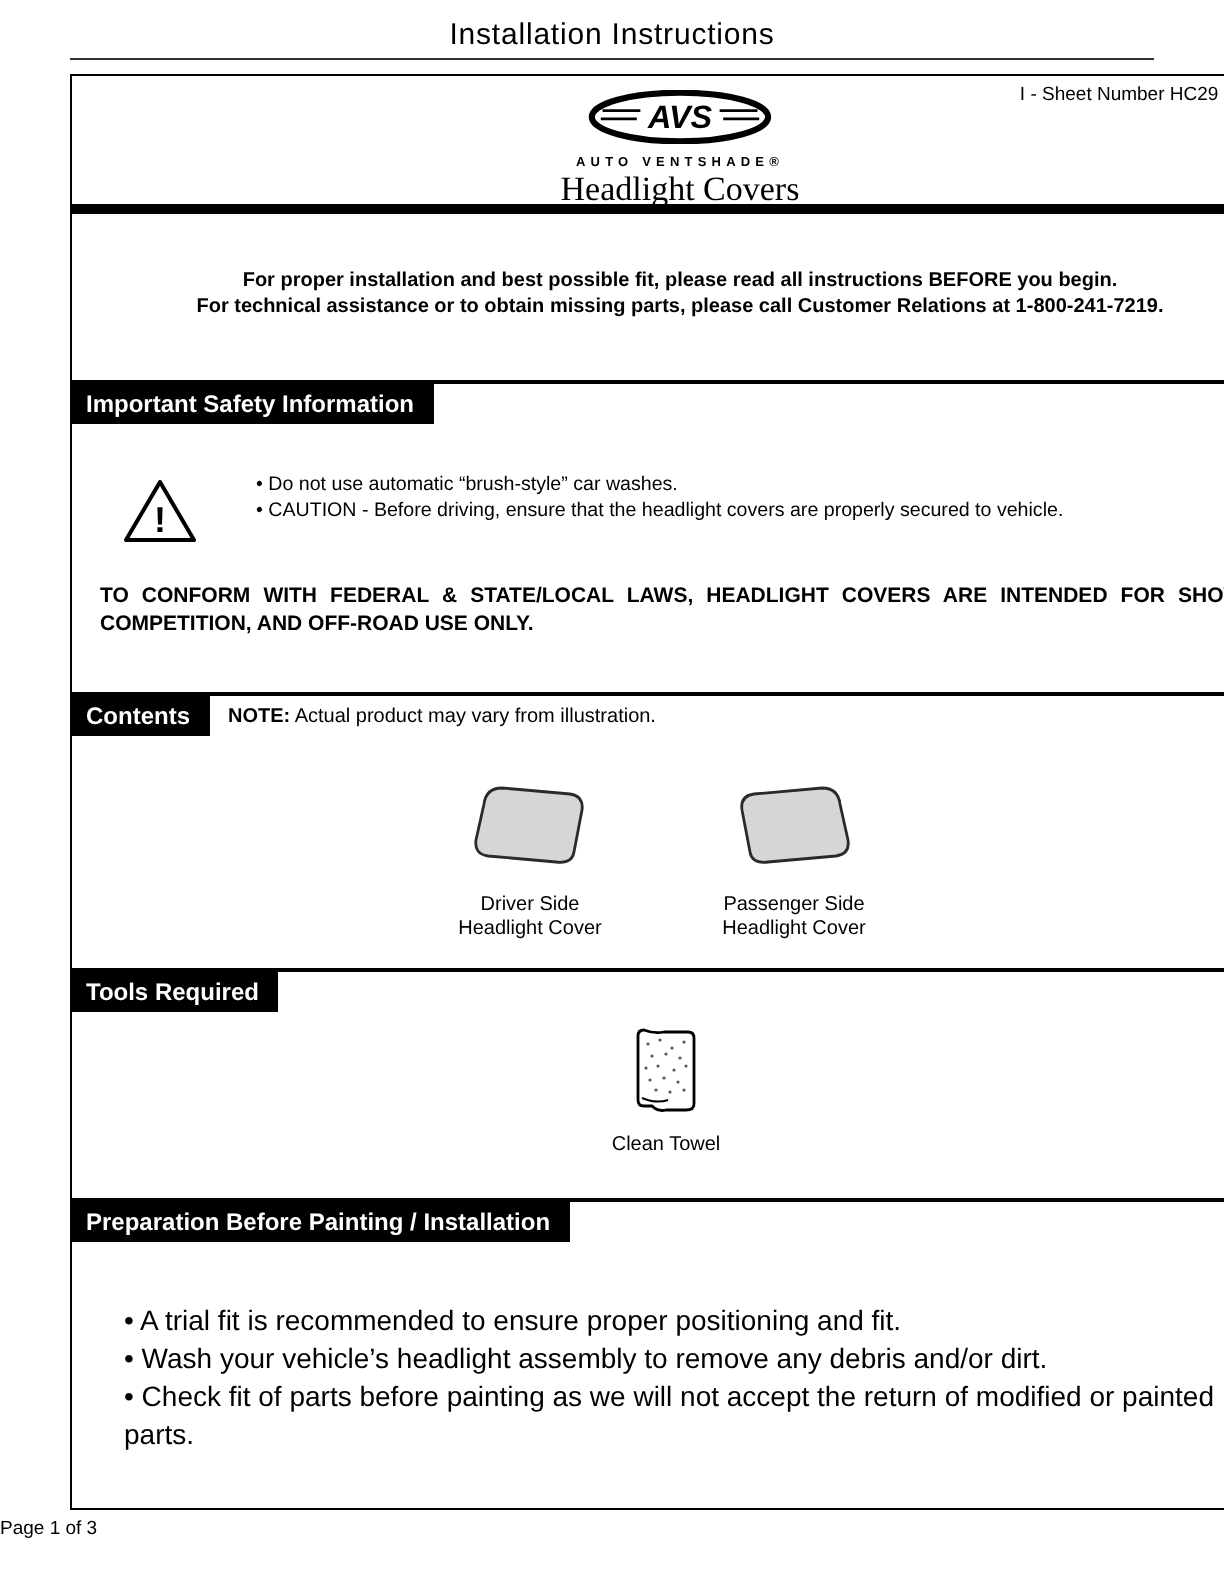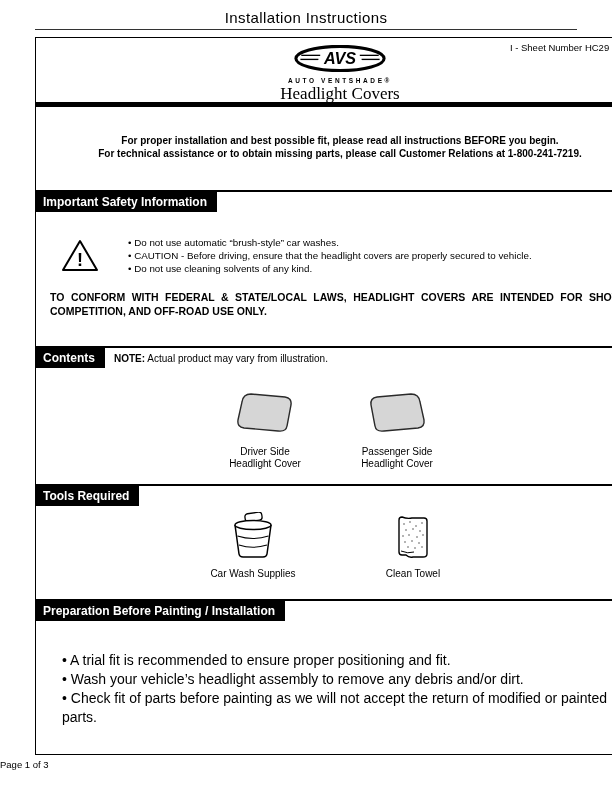--- a/index.html
+++ b/index.html
@@ -95,21 +95,20 @@
       <div class="safety-body">
         <div class="warn-wrap">
           <svg width="40" height="36" viewBox="0 0 40 36">
             <path d="M20,3 L37,32 L3,32 Z" fill="none" stroke="#000" stroke-width="2" stroke-linejoin="round"></path>
             <text x="20" y="28" text-anchor="middle" font-size="18" font-weight="bold" font-family="Liberation Sans, sans-serif">!</text>
           </svg>
         </div>
         <ul class="bullets">
           <li>Do not use automatic “brush-style” car washes.</li>
           <li>CAUTION - Before driving, ensure that the headlight covers are properly secured to vehicle.</li>
-          <li>Do not use cleaning solvents of any kind.</li>
         </ul>
       </div>
       <div class="conform">TO CONFORM WITH FEDERAL &amp; STATE/LOCAL LAWS, HEADLIGHT COVERS ARE INTENDED FOR SHOW, COMPETITION, AND OFF-ROAD USE ONLY.</div>
     </div>
 
     <div class="sec sec-contents">
       <div class="sec-header">
         <span class="sec-label">Contents</span>
         <span class="sec-note"><b>NOTE:</b> <span>Actual product may vary from illustration.</span></span>
       </div>
@@ -133,30 +132,20 @@
           </div>
         </div>
       </div>
     </div>
 
     <div class="sec sec-tools">
       <div class="sec-header">
         <span class="sec-label">Tools Required</span>
       </div>
       <div class="tools-row">
-        <div class="tool-item">
-          <svg width="50" height="48" viewBox="0 0 50 48">
-            <path d="M7,13 L11,42 Q11.5,45 15,45 L35,45 Q38.5,45 39,42 L43,13" fill="#fff" stroke="#000" stroke-width="1.5"></path>
-            <path d="M9.5,24 Q25,29 40.5,24" fill="none" stroke="#000" stroke-width="1.1"></path>
-            <path d="M11,33 Q25,37.5 39,33" fill="none" stroke="#000" stroke-width="1.1"></path>
-            <rect x="17" y="1" width="17" height="8" rx="3" transform="rotate(-8 25 5)" fill="#fff" stroke="#000" stroke-width="1.3"></rect>
-            <ellipse cx="25" cy="13" rx="18" ry="4.5" fill="#fff" stroke="#000" stroke-width="1.5"></ellipse>
-          </svg>
-          <div class="tool-label">Car Wash Supplies</div>
-        </div>
         <div class="tool-item">
           <svg width="34" height="46" viewBox="0 0 34 46">
             <path d="M6,3 Q3,3 3,6 L3,38 Q3,41 6,41 L10,41 Q13,44 17,43 L27,43 Q31,43 31,40 L31,7 Q31,4 28,4 L16,4 Q11,5 6,3 Z" fill="#fff" stroke="#000" stroke-width="1.4"></path>
             <g fill="#555">
               <circle cx="8" cy="10" r="0.8"></circle>
                 <circle cx="14" cy="8" r="0.8"></circle>
                 <circle cx="20" cy="12" r="0.8"></circle>
               <circle cx="26" cy="9" r="0.8"></circle>
                 <circle cx="10" cy="16" r="0.8"></circle>
                 <circle cx="17" cy="15" r="0.8"></circle>

